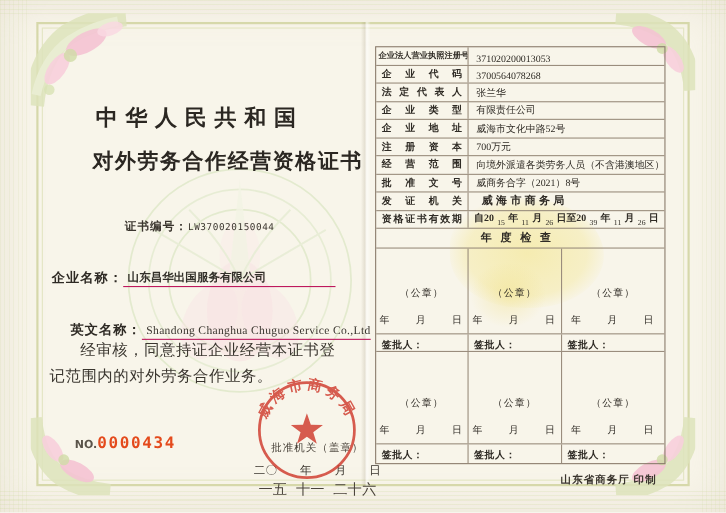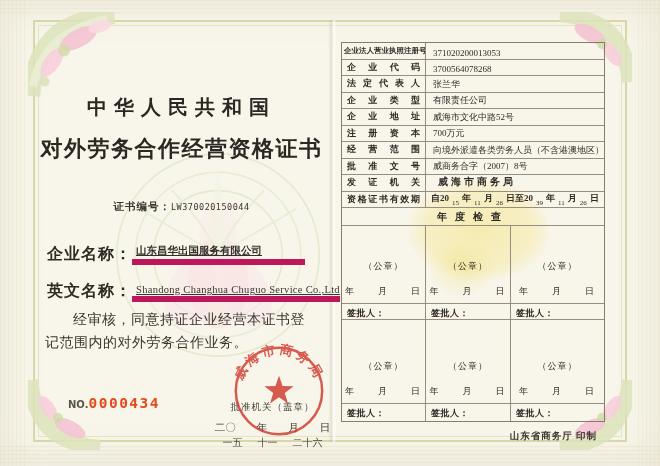--- a/index.html
+++ b/index.html
@@ -28,43 +28,43 @@
   .orn{position:absolute;pointer-events:none;}
   .orn.tl{left:28px;top:12px;width:120px;height:120px;}
   .orn.tr{right:28px;top:12px;width:100px;height:100px;transform:scaleX(-1);}
   .orn.bl{left:28px;bottom:16px;width:100px;height:100px;transform:scaleY(-1);}
   .orn.br{right:28px;bottom:16px;width:100px;height:100px;transform:scale(-1,-1);}
   
   .lpage{position:absolute;left:33px;top:20px;width:297px;height:422px;}
   .wm-left{position:absolute;left:70px;top:120px;width:230px;height:230px;opacity:.5;}
   .title1{position:absolute;left:0;top:74px;width:100%;text-align:center;
           font-size:20px;font-weight:bold;letter-spacing:7px;color:#2b2722;}
-  .title2{position:absolute;left:0;top:114px;width:100%;text-align:center;
-          font-size:22px;font-weight:bold;letter-spacing:1.5px;color:#2b2722;}
+  .title2{position:absolute;left:0;top:114px;width:100%;text-align:right;
+          font-size:19px;font-weight:bold;letter-spacing:1.5px;color:#2b2722;}
   .certno{position:absolute;left:0;top:176px;width:100%;text-align:center;color:#3a352e;}
   .certno .lab{font-size:10.5px;font-weight:bold;letter-spacing:1px;}
   .certno .num{font-family:"DejaVu Sans Mono",monospace;font-size:8.5px;letter-spacing:.5px;}
   .fieldrow{position:absolute;left:14px;width:258px;display:flex;align-items:flex-end;}
-  .fieldrow .flab{font-size:16px;font-weight:bold;color:#2e2a24;white-space:nowrap;letter-spacing:1px;}
-  .fieldrow .fval{flex:1;border-bottom:6px solid #be185d;padding:0 0 1px 4px;white-space:nowrap;text-decoration:underline;}
+  .fieldrow .flab{font-size:12px;font-weight:bold;color:#2e2a24;white-space:nowrap;letter-spacing:1px;}
+  .fieldrow .fval{flex:1;border-bottom:1px solid #be185d;padding:0 0 1px 4px;white-space:nowrap;}
   .fieldrow.cn{top:224px;}
   .fieldrow.cn .fval{font-size:10.5px;font-weight:bold;color:#33302a;}
-  .fieldrow.en{top:261px;}
+  .fieldrow.en{top:272px;margin-left:17px;}
   .fieldrow.en .fval{font-size:10.5px;color:#3a362f;letter-spacing:.3px;}
   .para{position:absolute;left:12px;top:288px;width:274px;font-size:14px;line-height:23px;
         color:#3a362f;text-indent:2em;letter-spacing:.5px;}
   .serial{position:absolute;left:35px;top:374px;white-space:nowrap;}
   .serial .pfx{font-family:"DejaVu Sans",sans-serif;font-size:10px;font-weight:bold;color:#5a544a;}
   .serial .snum{font-family:"DejaVu Sans Mono",monospace;font-size:14.5px;font-weight:bold;
                 color:#e44a1c;letter-spacing:1.5px;}
-  .approve{position:absolute;left:172px;top:381px;width:135px;text-align:center;color:#433d34;}
+  .approve{position:absolute;left:188px;top:381px;width:135px;text-align:center;color:#433d34;}
   .approve .org{font-size:9.5px;letter-spacing:1px;}
   .approve .dline{margin-top:7px;font-size:10.5px;color:#3a352e;}
   .approve .fills{margin-top:1px;display:flex;justify-content:space-around;
-                  font-size:10px;color:#4a443b;padding:0 10px;}
+                  font-size:13px;color:#4a443b;padding:0 10px;}
   .seal{position:absolute;left:198px;top:323px;width:96px;height:96px;opacity:.82;}
   
   .rpage{position:absolute;left:337px;top:20px;width:290px;height:422px;}
   .wm-yellow{position:absolute;left:72px;top:160px;width:140px;height:100px;border-radius:45% 55% 50% 50%;
      background:radial-gradient(ellipse at 50% 50%,rgba(243,228,130,.55),rgba(243,228,130,.35) 55%,rgba(243,228,130,0) 75%);}
   .wm-yellow::after{content:"";position:absolute;left:18px;top:58px;width:70px;height:60px;border-radius:50%;
      background:radial-gradient(rgba(240,222,120,.4),rgba(240,222,120,0) 70%);}
   .itable{position:absolute;left:4px;top:22px;width:264px;border:1px solid #8a7c6c;
           box-sizing:border-box;background:transparent;color:#2f2b25;}
   .trow{display:flex;border-bottom:1px solid #9a8d7d;box-sizing:border-box;height:16.5px;}
@@ -227,21 +227,21 @@
       <div class="trow">
         <span class="lbl">注册资本</span>
         <span class="val">700万元</span>
       </div>
       <div class="trow">
         <span class="lbl">经营范围</span>
         <span class="val">向境外派遣各类劳务人员（不含港澳地区）</span>
       </div>
       <div class="trow">
         <span class="lbl">批准文号</span>
-        <span class="val">威商务合字（2007）8号</span>
+        <span class="val">威商务合字（2021）8号</span>
       </div>
       <div class="trow">
         <span class="lbl">发证机关</span>
         <span class="val boldsp">威海市商务局</span>
       </div>
 
       <div class="trow">
         <span class="lbl">资格证书有效期</span>
         <span class="val validity">
           <span>自20</span>

